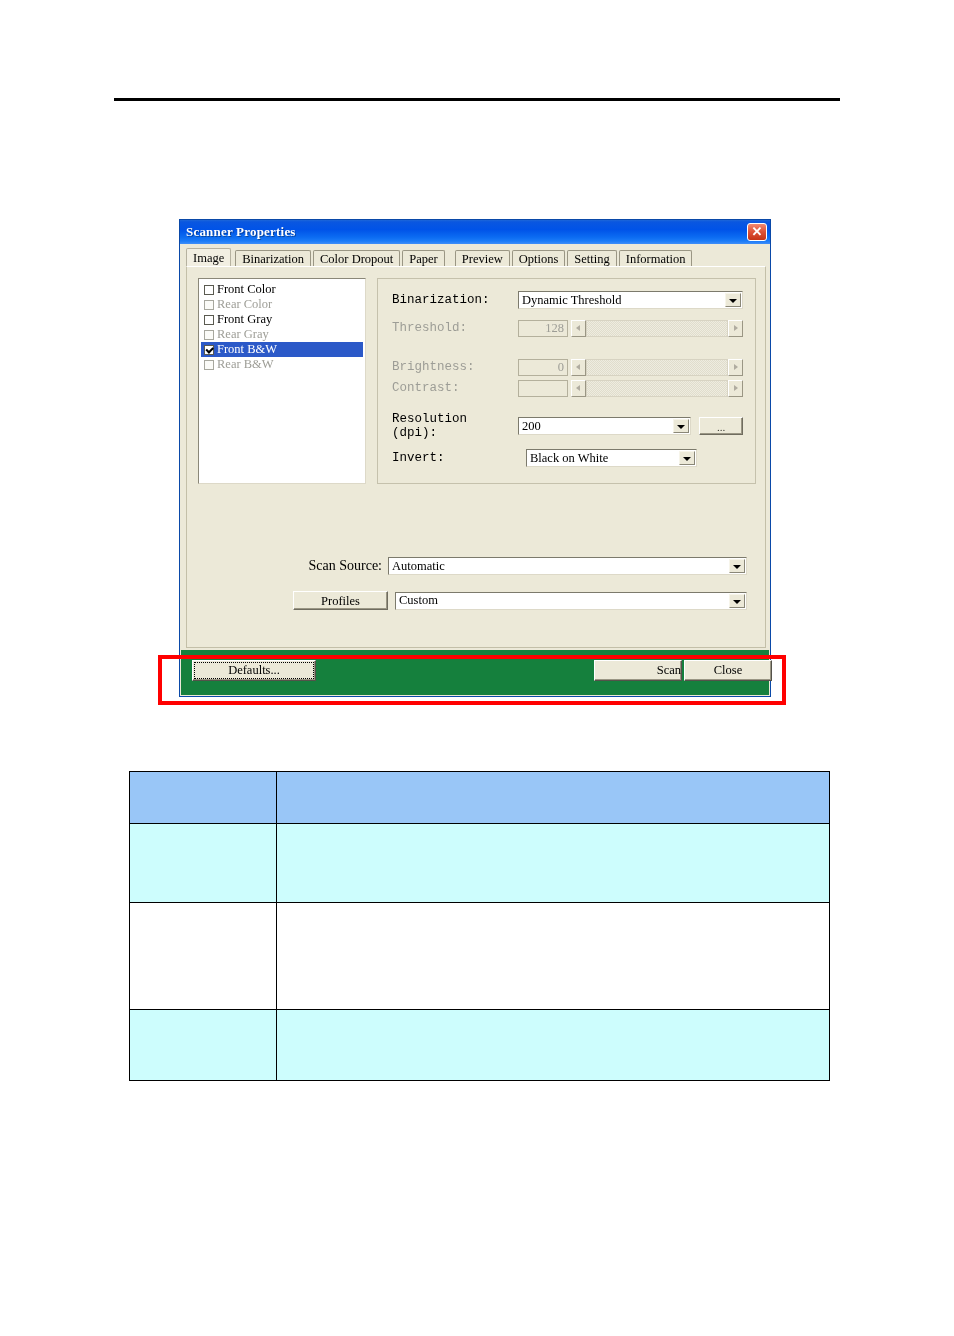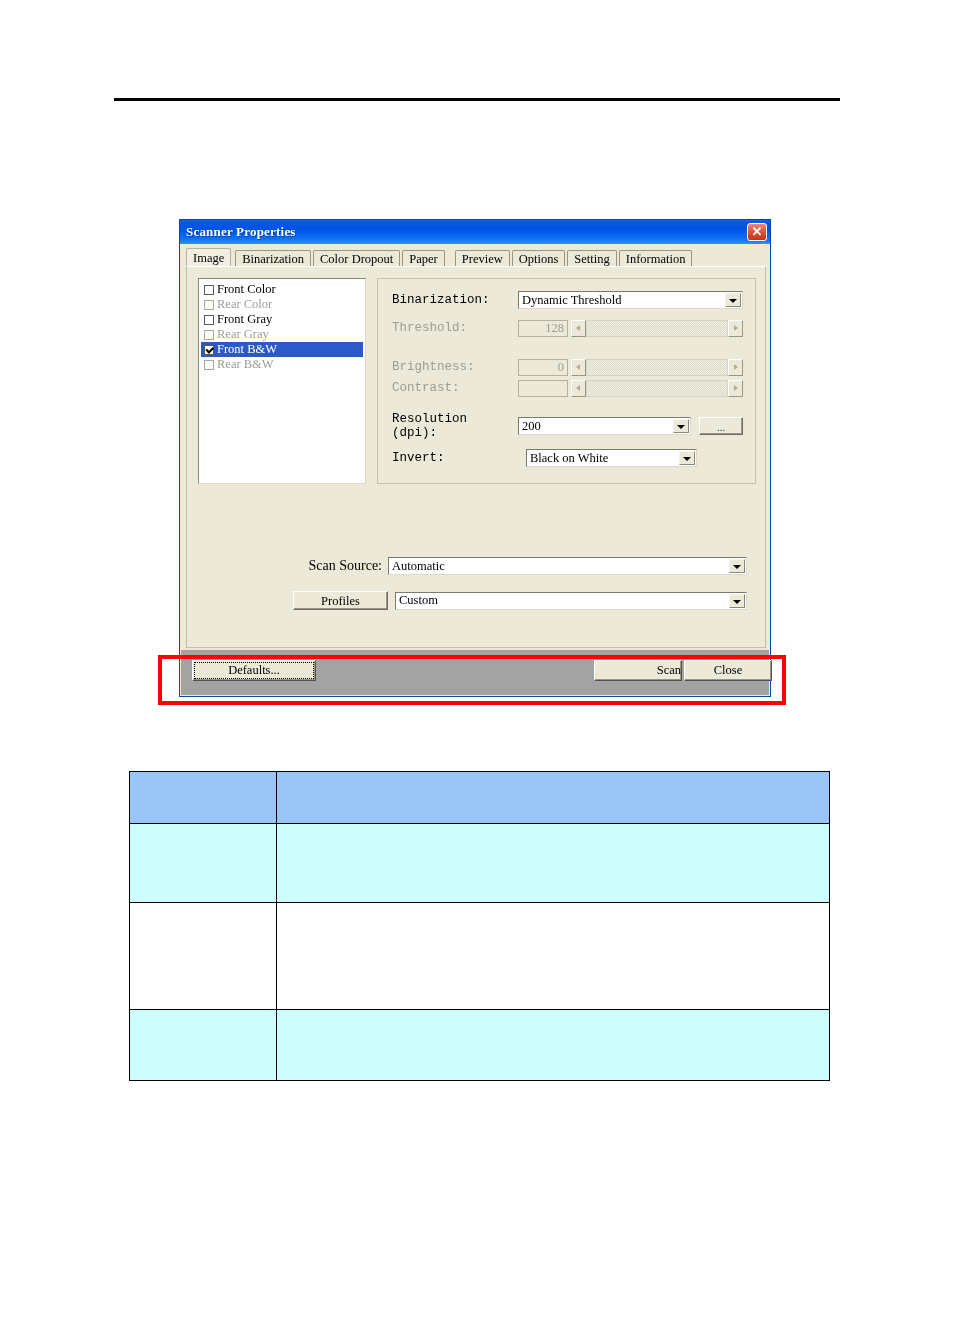--- a/index.html
+++ b/index.html
@@ -362,21 +362,21 @@
     cursor: pointer;
   }
 
   
   .btnbar {
     position: absolute;
     left: 1px;
     top: 430px;
     right: 1px;
     bottom: 1px;
-    background: #a3a3a3;
+    background: #15803d;
   }
   .btn {
     position: absolute;
     height: 21px;
     background: #ece9d8;
     border: 1px solid #ffffff;
     border-right-color: #54524a;
     border-bottom-color: #54524a;
     box-shadow: inset -1px -1px 0 #9a9684;
     box-sizing: border-box;

